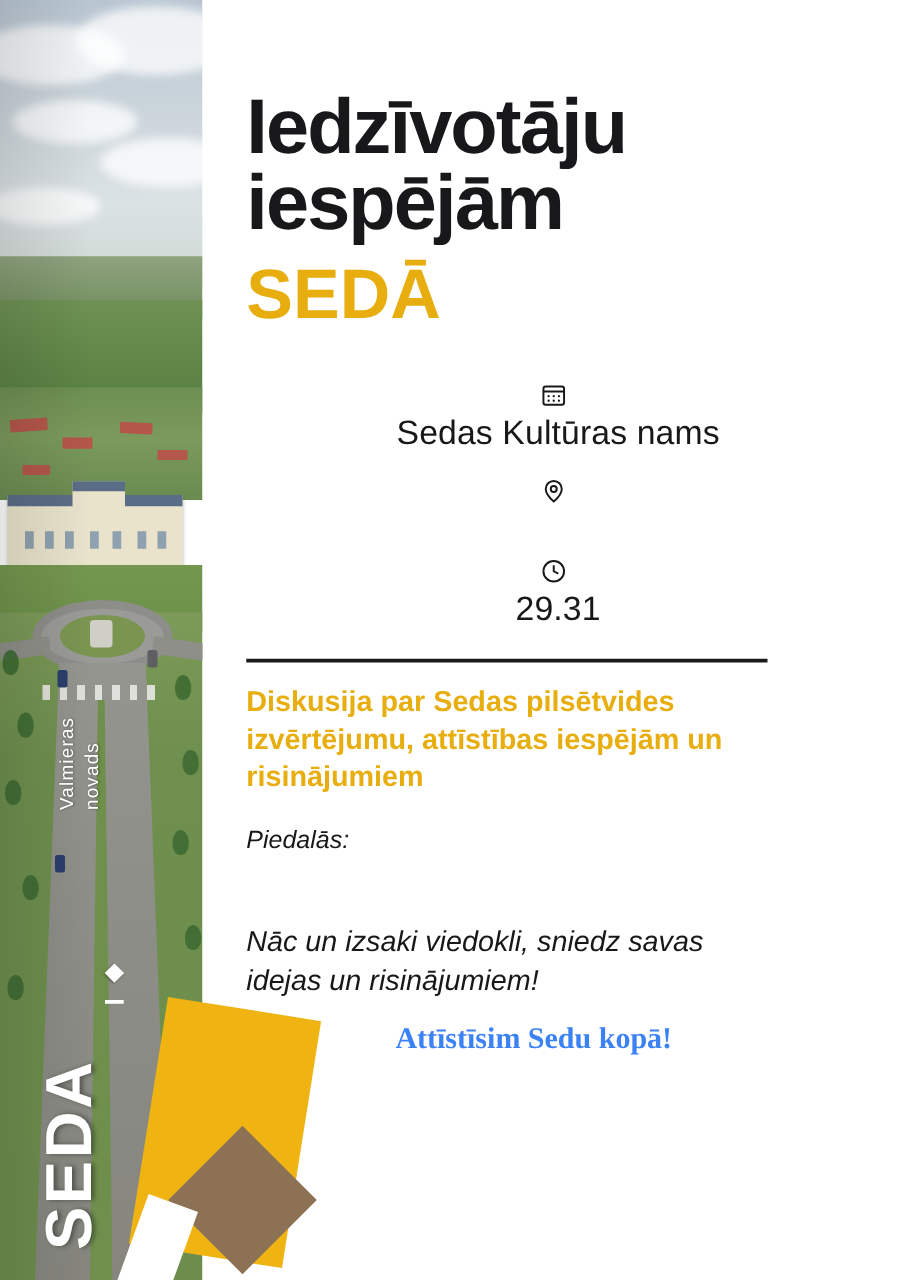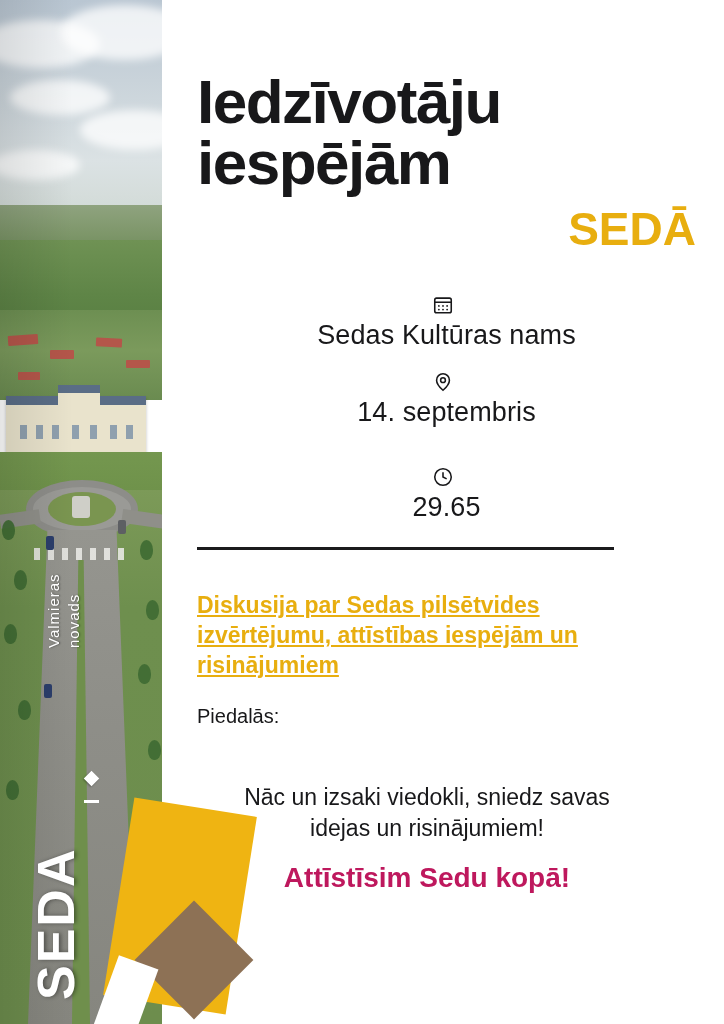--- a/index.html
+++ b/index.html
@@ -239,25 +239,24 @@
   .title {
     font-size: 62px;
     font-weight: bold;
     line-height: 0.98;
     letter-spacing: -1.5px;
     color: #18181a;
   }
   .title .l2 { display: block; }
   .subtitle {
     margin-top: 8px;
-    font-size: 46px;
+    font-size: 56px;
     font-weight: bold;
     letter-spacing: 0px;
     color: #e8ae0f;
-    text-align: right;
   }
 
   .meta {
     margin-top: 34px;
   }
   .meta-row {
     display: flex;
     align-items: center;
     margin-bottom: 16px;
     flex-direction: column;
@@ -278,55 +277,56 @@
   .meta-gap { width: 34px; flex: 0 0 34px; }
 
   .divider {
     margin-top: 24px;
     width: 417px;
     height: 3px;
     background: #1b1b1d;
   }
 
   .highlight {
-    margin-top: 40px;
+    margin-top: 16px;
     font-size: 23px;
     font-weight: bold;
     line-height: 1.32;
     color: #e8ae0f;
     width: 440px;
-    text-decoration: underline;
   }
   .part-label {
     margin-top: 24px;
     font-size: 20px;
+    font-style: italic;
     color: #18181a;
   }
   .part-value {
     margin-top: 4px;
     font-size: 20px;
     color: #18181a;
   }
 
   .callout {
     margin-top: 54px;
     width: 460px;
-    text-align: center;
     font-size: 23px;
+    font-style: italic;
     line-height: 1.35;
     color: #18181a;
   }
   .callout .l2 { display: block; }
   .cta {
     margin-top: 18px;
     width: 460px;
     text-align: center;
-    font-size: 28px;
+    font-size: 24px;
     font-weight: bold;
-    color: #be185d;
+    color: #3b82f6;
+    font-family: Liberation Serif, serif;
   }
 </style>
 </head>
 <body>
 
 <div class="poster">
 
   <div class="photo-strip">
     <div class="sky"></div>
     <div class="cloud c1"></div>
@@ -426,29 +426,28 @@
         <span class="meta-text">Sedas Kultūras nams</span>
       </div>
 
       <div class="meta-row">
         <span class="meta-icon">
           <svg width="22" height="22" viewBox="0 0 24 24" fill="none" stroke="#18181a" stroke-width="1.7">
             <path d="M12 21s7-6.2 7-11a7 7 0 1 0-14 0c0 4.8 7 11 7 11z"></path>
             <circle cx="12" cy="10" r="2.6"></circle>
           </svg>
         </span>
-        <span class="meta-text">14. septembris</span>
         <span class="meta-gap"></span>
         <span class="meta-icon">
           <svg width="22" height="22" viewBox="0 0 24 24" fill="none" stroke="#18181a" stroke-width="1.7">
             <circle cx="12" cy="12" r="9"></circle>
             <polyline points="12,6.8 12,12 16,14"></polyline>
           </svg>
         </span>
-        <span class="meta-text">29.65</span>
+        <span class="meta-text">29.31</span>
       </div>
 
     </div>
 
     <div class="divider"></div>
 
     <div class="highlight">Diskusija par Sedas pilsētvides izvērtējumu, attīstības iespējām un risinājumiem</div>
 
     <div class="part-label">Piedalās:</div>
 

